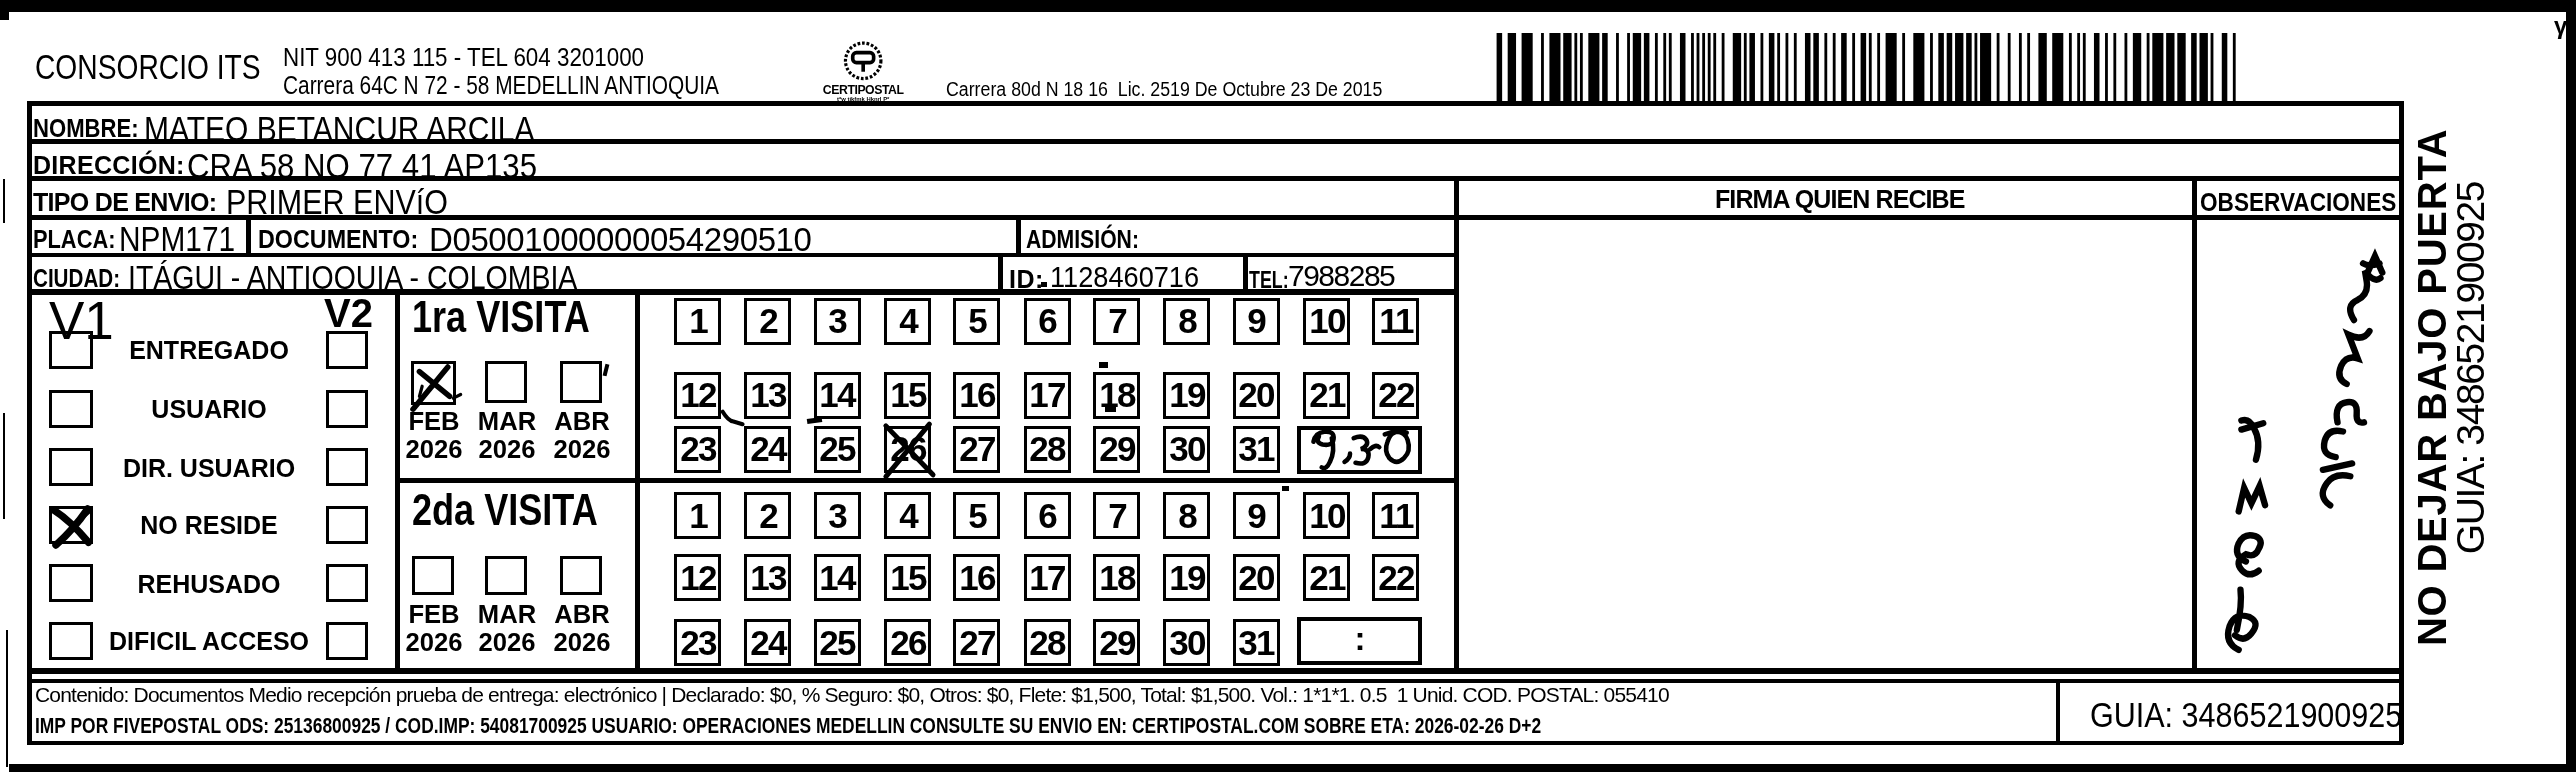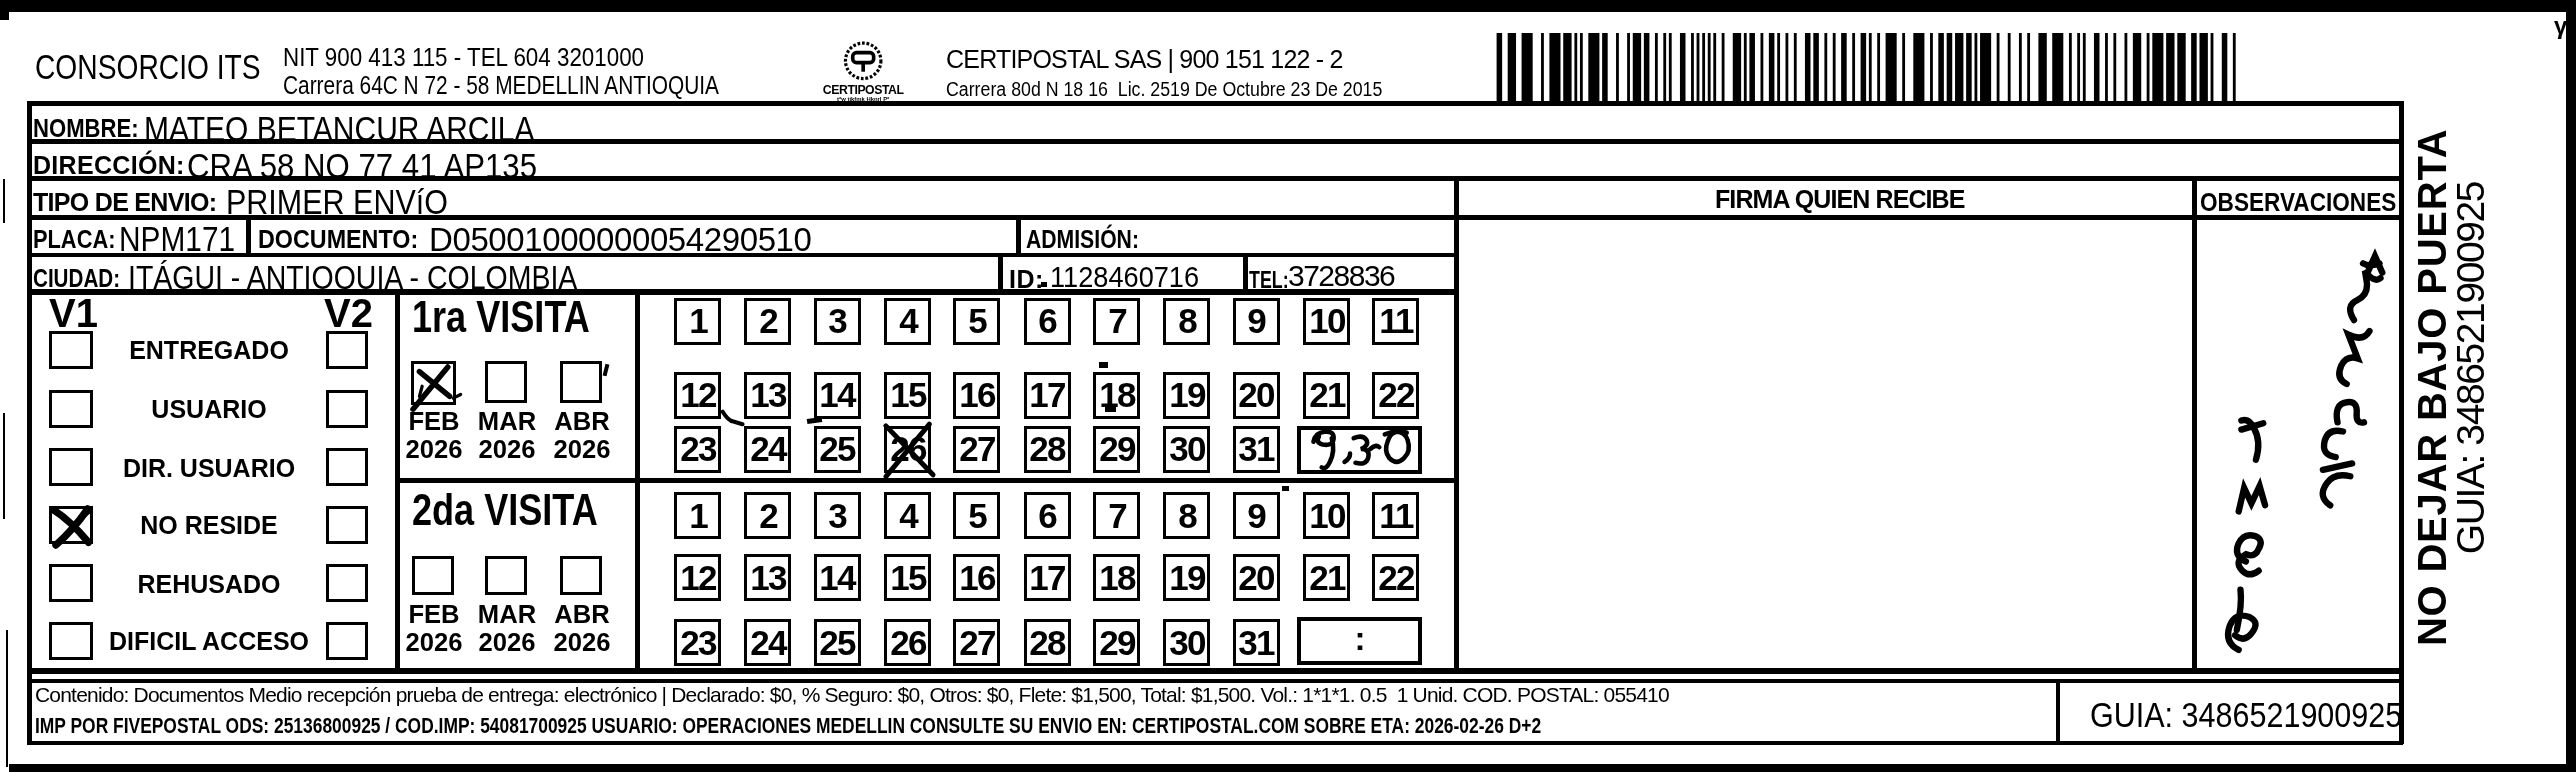--- a/index.html
+++ b/index.html
@@ -147,21 +147,20 @@
 <div class="ln" style="left:635px;top:289px;width:4.6px;height:384px"></div>
 
 <div class="ln" style="left:2056px;top:679px;width:3.7px;height:65px"></div>
 
 <div class="t" id="t_cons" style="left:35px;top:48px;font-size:35px;transform:scaleX(0.8058);transform-origin:0 50%;">CONSORCIO ITS</div>
 
 <div class="t" id="t_nit" style="left:283px;top:44px;font-size:25.6px;transform:scaleX(0.8739);transform-origin:0 50%;">NIT 900 413 115 - TEL 604 3201000</div>
 
 <div class="t" id="t_c64" style="left:283px;top:72px;font-size:25.6px;transform:scaleX(0.8153);transform-origin:0 50%;">Carrera 64C N 72 - 58 MEDELLIN ANTIOQUIA</div>
 
-<div class="t" id="t_csas" style="left:946px;top:46px;font-size:25px;letter-spacing:-0.8px;">CERTIPOSTAL SAS | 900 151 122 - 2</div>
 
 <div class="t" id="t_c80" style="left:946px;top:79px;font-size:20px;transform:scaleX(0.8880);transform-origin:0 50%;">Carrera 80d N 18 16&nbsp; Lic. 2519 De Octubre 23 De 2015</div>
 
 <div class="t" id="t_nomL" style="left:33px;top:115px;font-size:25px;font-weight:bold;transform:scaleX(0.8837);transform-origin:0 50%;">NOMBRE:</div>
 
 <div class="t" id="t_nomV" style="left:144px;top:110px;font-size:35px;transform:scaleX(0.8569);transform-origin:0 50%;">MATEO BETANCUR ARCILA</div>
 
 <div class="t" id="t_dirL" style="left:33px;top:152px;font-size:25px;font-weight:bold;letter-spacing:0.3px;">DIRECCIÓN:</div>
 
 <div class="t" id="t_dirV" style="left:187px;top:147px;font-size:35px;transform:scaleX(0.8905);transform-origin:0 50%;">CRA 58 NO 77 41 AP135</div>
@@ -184,33 +183,33 @@
 <div class="t" id="t_ciuL" style="left:33px;top:265px;font-size:25px;font-weight:bold;transform:scaleX(0.8246);transform-origin:0 50%;">CIUDAD:</div>
 
 <div class="t" id="t_ciuV" style="left:128px;top:259px;font-size:34px;transform:scaleX(0.8375);transform-origin:0 50%;">ITÁGUI - ANTIOQUIA - COLOMBIA</div>
 
 <div class="t" id="t_idL" style="left:1009px;top:266px;font-size:25px;font-weight:bold;letter-spacing:0.5px;">ID:</div>
 
 <div class="t" id="t_idV" style="left:1050px;top:261px;font-size:30px;transform:scaleX(0.9056);transform-origin:0 50%;">1128460716</div>
 
 <div class="t" id="t_telL" style="left:1249px;top:268px;font-size:23px;font-weight:bold;transform:scaleX(0.7741);transform-origin:0 50%;">TEL:</div>
 
-<div class="t" id="t_telV" style="left:1288px;top:260px;font-size:30px;letter-spacing:-1.5px;">3728836</div>
+<div class="t" id="t_telV" style="left:1288px;top:260px;font-size:30px;letter-spacing:-1.5px;">7988285</div>
 
 <div class="t" id="t_f1" style="left:35px;top:684px;font-size:21px;letter-spacing:-0.8px;">Contenido: Documentos Medio recepción prueba de entrega: electrónico | Declarado: $0, % Seguro: $0, Otros: $0, Flete: $1,500, Total: $1,500. Vol.: 1*1*1. 0.5&nbsp; 1 Unid. COD. POSTAL: 055410</div>
 
 <div class="t" id="t_f2" style="left:35px;top:714px;font-size:22px;font-weight:bold;transform:scaleX(0.7915);transform-origin:0 50%;">IMP POR FIVEPOSTAL ODS: 25136800925 / COD.IMP: 54081700925 USUARIO: OPERACIONES MEDELLIN CONSULTE SU ENVIO EN: CERTIPOSTAL.COM SOBRE ETA: 2026-02-26 D+2</div>
 
 <div class="t" id="c_firma" style="left:1715px;top:186px;font-size:25px;font-weight:bold;letter-spacing:-0.9px;">FIRMA QUIEN RECIBE</div>
 
 <div class="t" id="c_obs" style="left:2200px;top:189px;font-size:25px;font-weight:bold;transform:scaleX(0.9038);transform-origin:0 50%;">OBSERVACIONES</div>
 
 <div class="t" id="c_guiaf" style="left:2090px;top:696px;font-size:35px;transform:scaleX(0.8720);transform-origin:0 50%;">GUIA: 3486521900925</div>
 
-<div class="t" style="left:49px;top:292px;font-size:40px;font-weight:bold">V1</div>
+<div class="t" style="left:49px;top:292px;font-size:53px;font-weight:normal">V1</div>
 
 <div class="t" style="left:324px;top:292px;font-size:40px;font-weight:bold">V2</div>
 
 <div class="bx" style="left:49px;top:331px;width:44px;height:38px;border-width:3.7px"></div>
 
 <div class="t" style="left:209px;top:350px;font-size:25px;font-weight:bold;transform:translate(-50%,-50%);">ENTREGADO</div>
 
 <div class="bx" style="left:326px;top:331px;width:42px;height:38px;border-width:3.7px"></div>
 
 <div class="bx" style="left:49px;top:390px;width:44px;height:38px;border-width:3.7px"></div>

